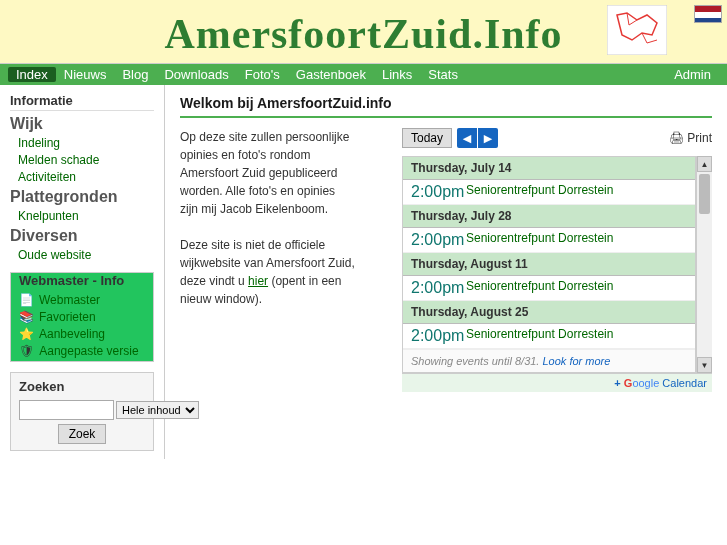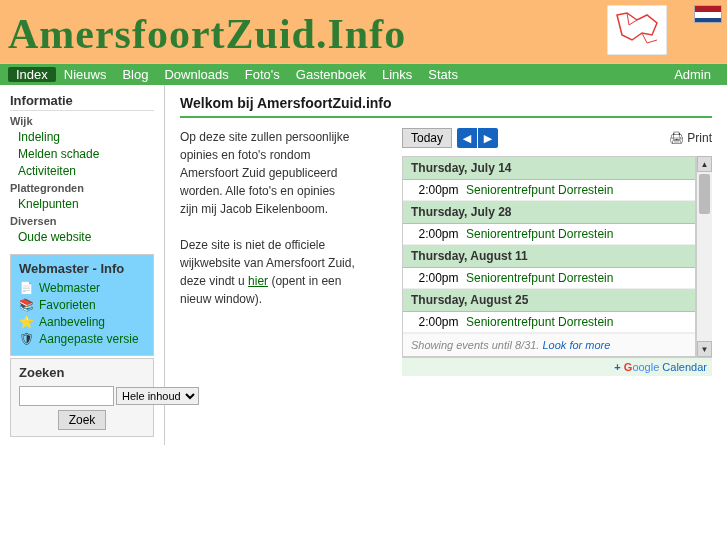--- a/index.html
+++ b/index.html
@@ -1,41 +1,41 @@
 <!DOCTYPE html>
 <html><head>
   <meta charset="utf-8">
   <style>
     * { box-sizing: border-box; margin: 0; padding: 0; }
     body { font-family: Arial, sans-serif; font-size: 13px; background: #fff; color: #333; width: 727px; }
 
     
-    #header { text-align: left; padding: 10px 8px 5px; position: relative; background: #fdba74; border-bottom: 1px solid #ccc; }
+    #header { text-align: center; padding: 10px 8px 5px; position: relative; background: #fef9c3; border-bottom: 1px solid #ccc; }
     #header h1 { font-size: 42px; color: #2e7d32; font-family: 'Times New Roman', serif; letter-spacing: 1px; display: inline-block; }
     #header .map-icon { position: absolute; right: 10px; top: 5px; width: 60px; height: 50px; }
 
     
     #nav { background: #4caf50; padding: 3px 8px; display: flex; align-items: center; gap: 0; }
     #nav a { color: #fff; text-decoration: none; font-size: 13px; padding: 0 8px; }
     #nav a.active { background: #1b5e20; color: #fff; border-radius: 2px; }
     #nav .admin { margin-left: auto; color: #fff; }
 
     
     #layout { display: flex; }
 
     
     #sidebar { width: 165px; min-width: 165px; border-right: 1px solid #ccc; padding: 8px 10px; background: #fff; }
     .sidebar-section { margin-bottom: 10px; }
     .sidebar-section h3 { font-size: 13px; font-weight: bold; color: #333; margin-bottom: 3px; border-bottom: 1px solid #ddd; padding-bottom: 2px; }
     .sidebar-section ul { list-style: none; padding-left: 8px; }
     .sidebar-section ul li { margin: 2px 0; }
     .sidebar-section ul li a { color: #006600; text-decoration: none; font-size: 12px; }
-    .sidebar-section .sub-label { font-size: 11px; font-weight: bold; color: #555; margin-top: 4px; margin-bottom: 2px; }
-
-    .webmaster-box { border: 1px solid #ccc; background: #7dd3fc; padding: 6px 8px; margin-bottom: 2px; }
+    .sidebar-section .sub-label { font-size: 16px; font-weight: bold; color: #555; margin-top: 4px; margin-bottom: 2px; }
+
+    .webmaster-box { border: 1px solid #ccc; background: #22c55e; padding: 0 8px; margin-bottom: 10px; }
     .webmaster-box h3 { font-size: 13px; font-weight: bold; margin-bottom: 5px; }
     .webmaster-item { display: flex; align-items: center; gap: 5px; margin: 3px 0; font-size: 12px; color: #333; }
     .webmaster-item a { color: #006600; text-decoration: none; font-size: 12px; }
 
     .search-box { border: 1px solid #ccc; background: #f5f5f5; padding: 6px 8px; }
     .search-box h3 { font-size: 13px; font-weight: bold; margin-bottom: 6px; }
     .search-box input[type=text] { width: 95px; border: 1px solid #aaa; padding: 2px 3px; font-size: 12px; }
     .search-box select { font-size: 11px; border: 1px solid #aaa; padding: 1px; }
     .scope-select-row { display: flex; align-items: center; gap: 2px; margin-bottom: 4px; }
     .scope-input { width: 95px; border: 1px solid #aaa; padding: 2px; font-size: 12px; }
@@ -55,21 +55,21 @@
     .today-btn { background: #e0e0e0; border: 1px solid #aaa; padding: 2px 8px; font-size: 12px; cursor: pointer; }
     .cal-nav { display: flex; }
     .cal-nav-btn { background: #1565c0; color: #fff; border: none; width: 20px; height: 20px; cursor: pointer; font-size: 11px; display: flex; align-items: center; justify-content: center; }
     .cal-nav-btn:first-child { border-radius: 2px 0 0 2px; margin-right: 1px; }
     .cal-nav-btn:last-child { border-radius: 0 2px 2px 0; }
     .print-btn { margin-left: auto; background: none; border: none; font-size: 12px; color: #333; cursor: pointer; display: flex; align-items: center; gap: 3px; }
 
     .cal-events { border: 1px solid #ccc; font-size: 12px; }
     .cal-day-header { background: #c8e6c9; padding: 4px 8px; font-weight: bold; font-size: 12px; border-bottom: 1px solid #bbb; }
     .cal-event-row { display: flex; align-items: flex-start; padding: 3px 8px; background: #fff; border-bottom: 1px solid #eee; }
-    .cal-event-time { width: 55px; color: #000000; font-size: 12px; text-align: center; }
+    .cal-event-time { width: 55px; color: #0f766e; font-size: 16px; }
     .cal-event-title a { color: #006600; text-decoration: none; font-size: 12px; }
     .cal-footer { padding: 5px 8px; font-size: 11px; color: #888; font-style: italic; background: #fafafa; border-top: 1px solid #eee; }
     .cal-footer a { color: #1565c0; }
     .cal-google-bar { display: flex; justify-content: flex-end; padding: 3px 5px; background: #e8f5e9; border-top: 1px solid #ccc; font-size: 11px; }
     .google-cal-link { color: #1565c0; text-decoration: none; font-size: 11px; }
 
     
     .cal-events-wrapper { position: relative; }
     .cal-scroll-right { position: absolute; right: 0; top: 0; width: 16px; height: 100%; background: #f0f0f0; border-left: 1px solid #ccc; display: flex; flex-direction: column; }
     .scroll-up, .scroll-down { height: 16px; background: #ddd; border: 1px solid #bbb; cursor: pointer; display: flex; align-items: center; justify-content: center; font-size: 9px; }

